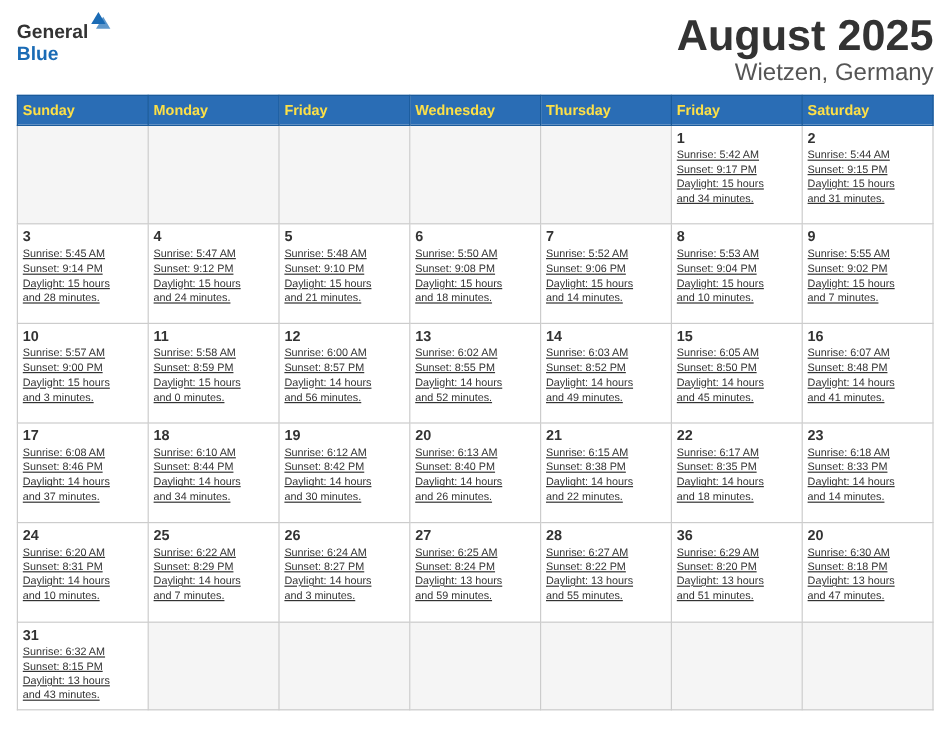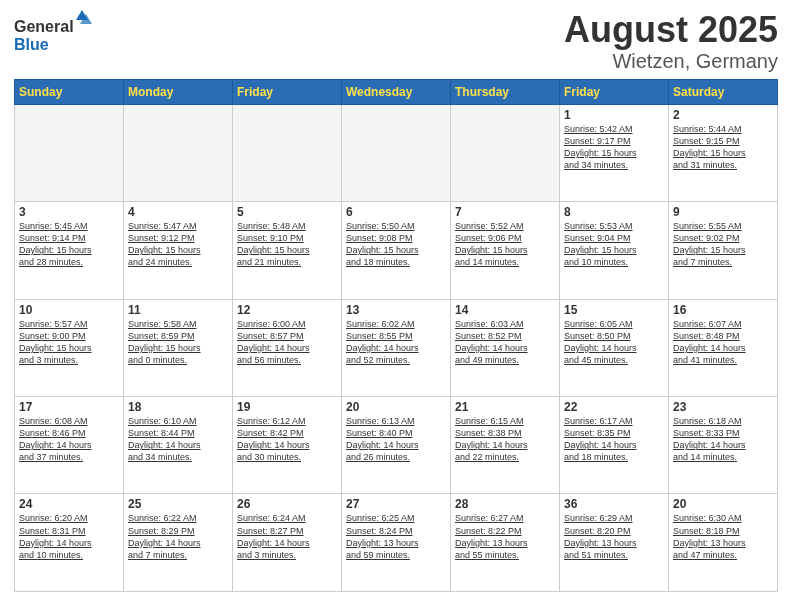--- a/index.html
+++ b/index.html
@@ -251,15 +251,27 @@
           </td>
           <td>
             <span class="day-number">36</span>
             <div class="day-info">Sunrise: 6:29 AM<br>Sunset: 8:20 PM<br>Daylight: 13 hours<br>and 51 minutes.</div>
           </td>
           <td>
             <span class="day-number">20</span>
             <div class="day-info">Sunrise: 6:30 AM<br>Sunset: 8:18 PM<br>Daylight: 13 hours<br>and 47 minutes.</div>
           </td>
         </tr>
+        <tr class="last-row-tr" style="height: 60px;">
+          <td>
+            <span class="day-number">31</span>
+            <div class="day-info">Sunrise: 6:32 AM<br>Sunset: 8:15 PM<br>Daylight: 13 hours<br>and 43 minutes.</div>
+          </td>
+          <td class="empty"></td>
+          <td class="empty"></td>
+          <td class="empty"></td>
+          <td class="empty"></td>
+          <td class="empty"></td>
+          <td class="empty"></td>
+        </tr>
       </tbody>
   </table>
 </div>
 
 </body></html>

